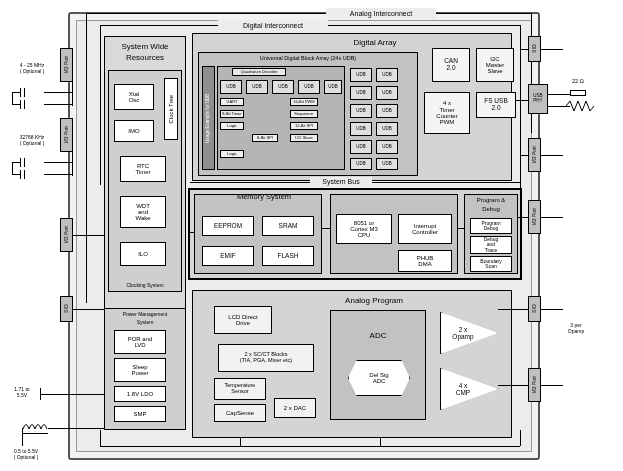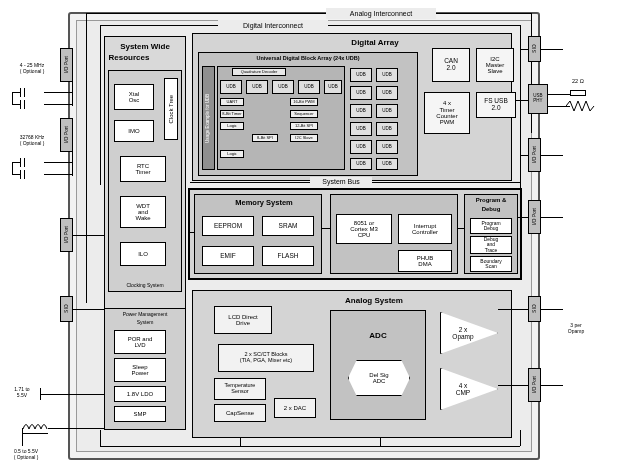--- a/index.html
+++ b/index.html
@@ -8,21 +8,21 @@
   .abs{position:absolute;box-sizing:border-box;}
   .ctr{display:flex;align-items:center;justify-content:center;text-align:center;line-height:1.05;}
   .box{border:1px solid #000;background:#fff;}
   .t5{font-size:5px;}
   .t55{font-size:5.5px;}
   .t6{font-size:6px;}
   .t65{font-size:6.5px;}
   .t7{font-size:7px;}
   .t75{font-size:7.5px;}
   .t8{font-size:8px;}
-  .b{font-weight:bold;}
+  .b{font-weight:normal;}
   .rot{transform:rotate(-90deg);transform-origin:center center;white-space:nowrap;}
   .pin{border:1px solid #000;background:#bfbfbf;font-size:5px;display:flex;align-items:center;justify-content:center;}
   .line{background:#000;}
   .rnd{border-radius:3px;}
   .udb{border:1px solid #000;background:#e0e0e0;font-size:4.5px;}
 </style>
 </head>
 <body>
 
 <div id="root">
@@ -38,21 +38,21 @@
   <div class="abs line" style="left:436px;top:13px;width:96px;height:1px;"></div>
   <div class="abs line" style="left:100px;top:25px;width:118px;height:1px;"></div>
   <div class="abs line" style="left:328px;top:25px;width:192px;height:1px;"></div>
   <div class="abs line" style="left:86px;top:13px;width:1px;height:290px;"></div>
   <div class="abs line" style="left:531px;top:13px;width:1px;height:120px;"></div>
   <div class="abs line" style="left:100px;top:25px;width:1px;height:160px;"></div>
   <div class="abs line" style="left:520px;top:25px;width:1px;height:250px;"></div>
 
   <div class="abs box" style="left:104px;top:36px;width:82px;height:288px;background:#d9d9d9;"></div>
   <div class="abs ctr t8 b" style="left:104px;top:42px;width:82px;height:11px;">System Wide</div>
-  <div class="abs ctr t8 b" style="left:88px;top:53px;width:82px;height:11px;">Resources</div>
+  <div class="abs ctr t8 b" style="left:104px;top:53px;width:82px;height:11px;">Resources</div>
 
   <div class="abs box" style="left:108px;top:70px;width:74px;height:222px;background:#cfcfcf;"></div>
   <div class="abs ctr t5" style="left:108px;top:281px;width:74px;height:9px;">Clocking System</div>
 
   <div class="abs box ctr" style="left:164px;top:78px;width:14px;height:62px;background:#ffffff;">
     <span class="rot t6">Clock Tree</span>
   </div>
 
   <div class="abs box ctr t6" style="left:114px;top:84px;width:40px;height:26px;">
     <span style="white-space:pre-line;">Xtal
@@ -209,21 +209,21 @@
 2.0</span>
   </div>
 
   <div class="abs ctr t7" style="left:310px;top:177px;width:62px;height:10px;background:#ececec;">System Bus</div>
   <div class="abs line" style="left:190px;top:182px;width:120px;height:1px;"></div>
   <div class="abs line" style="left:372px;top:182px;width:148px;height:1px;"></div>
 
   <div class="abs box" style="left:188px;top:188px;width:334px;height:92px;background:#d4d4d4;border:2px solid #000;"></div>
 
   <div class="abs box" style="left:194px;top:194px;width:128px;height:80px;background:#c2c2c2;"></div>
-  <div class="abs ctr t75 b" style="left:194px;top:197px;width:140px;height:11px;">Memory System</div>
+  <div class="abs ctr t75 b" style="left:194px;top:191px;width:140px;height:11px;">Memory System</div>
   <div class="abs box ctr t65" style="left:202px;top:216px;width:52px;height:20px;background:#fff;">
     <span>EEPROM</span>
   </div>
   <div class="abs box ctr t65" style="left:262px;top:216px;width:52px;height:20px;background:#fff;">
     <span>SRAM</span>
   </div>
   <div class="abs box ctr t65" style="left:202px;top:246px;width:52px;height:20px;background:#fff;">
     <span>EMIF</span>
   </div>
   <div class="abs box ctr t65" style="left:262px;top:246px;width:52px;height:20px;background:#fff;">
@@ -260,21 +260,21 @@
   <div class="abs box ctr t5" style="left:470px;top:256px;width:42px;height:16px;background:#fff;">
     <span style="white-space:pre-line;">Boundary
 Scan</span>
   </div>
 
   <div class="abs line" style="left:322px;top:228px;width:8px;height:1px;"></div>
   <div class="abs line" style="left:458px;top:228px;width:6px;height:1px;"></div>
   <div class="abs line" style="left:188px;top:232px;width:6px;height:1px;"></div>
 
   <div class="abs box" style="left:192px;top:290px;width:320px;height:148px;background:#d4d4d4;"></div>
-  <div class="abs ctr t8 b" style="left:328px;top:296px;width:92px;height:11px;">Analog System</div>
+  <div class="abs ctr t8 b" style="left:328px;top:296px;width:92px;height:11px;">Analog Program</div>
 
   <div class="abs box ctr t6" style="left:214px;top:306px;width:58px;height:28px;background:#f2f2f2;">
     <span style="white-space:pre-line;">LCD Direct
 Drive</span>
   </div>
   <div class="abs box ctr t55" style="left:218px;top:344px;width:96px;height:28px;background:#f2f2f2;">
     <span style="white-space:pre-line;">2 x SC/CT Blocks
 (TIA, PGA, Mixer etc)</span>
   </div>
   <div class="abs box ctr t55" style="left:214px;top:378px;width:52px;height:22px;background:#f2f2f2;">

